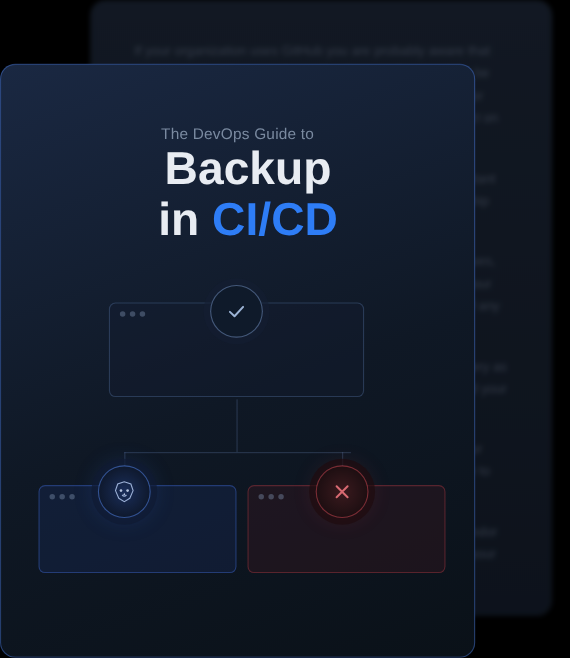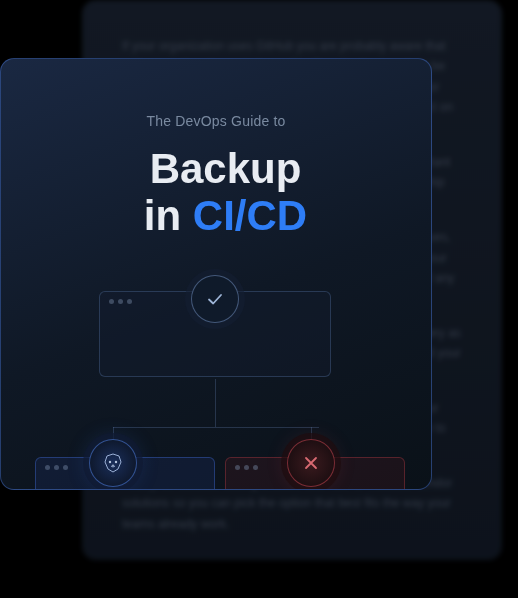--- a/index.html
+++ b/index.html
@@ -25,36 +25,36 @@
       line-height: 1.7;
       filter: blur(2.5px);
       opacity: 0.7;
     }
     .back-card p { margin-bottom: 14px; }
     .front-card {
       position: absolute;
       top: 58px;
       left: 0;
       width: 432px;
-      height: 432px;
+      height: 540px;
       background: linear-gradient(160deg, #1a2842 0%, #0f1825 55%, #0a1118 100%);
       border: 1px solid rgba(72, 118, 214, 0.45);
       border-radius: 14px;
       padding-top: 54px;
       text-align: center;
       overflow: hidden;
     }
     .subtitle {
       color: #7a8aa0;
       font-size: 14px;
       font-weight: 400;
       letter-spacing: 0.2px;
     }
     .headline {
-      margin-top: 16px;
+      margin-top: 0;
       font-size: 42px;
       font-weight: 700;
       line-height: 1.12;
       color: #e8ecf2;
       padding-left: 19px;
     }
     .headline .accent { color: #2e7df6; }
     .diagram {
       position: relative;
       width: 100%;

